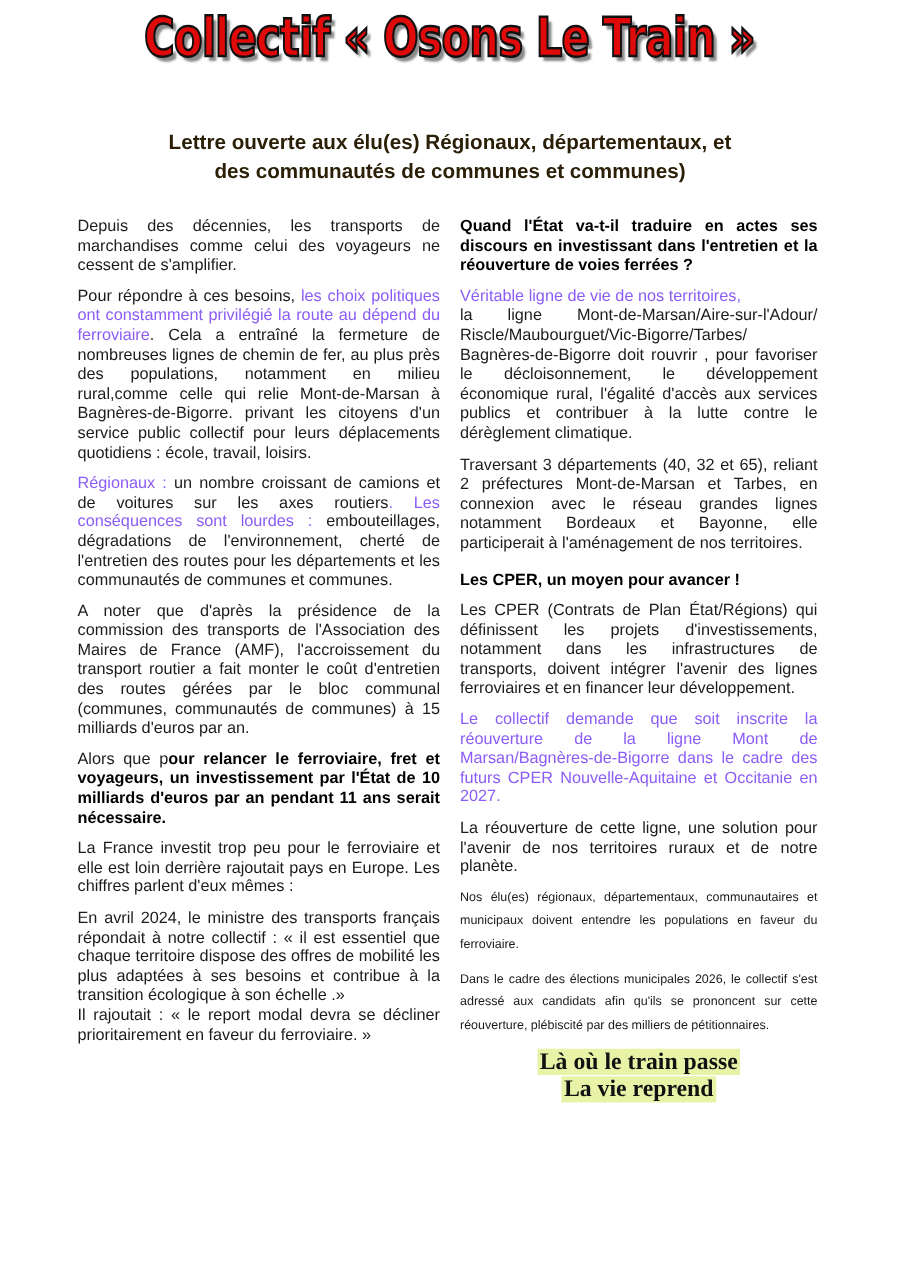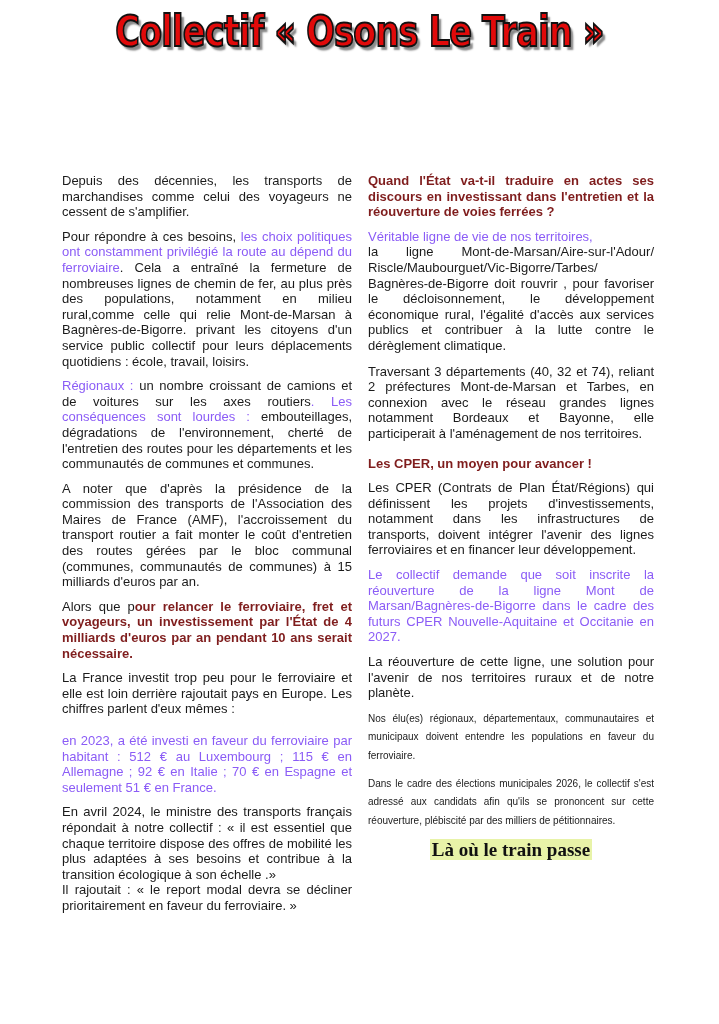--- a/index.html
+++ b/index.html
@@ -21,59 +21,63 @@
     font-family: "Liberation Sans", sans-serif; font-weight: bold; font-size: 16.5px;
     line-height: 23px; color: #2b2007;
   }
 
   .col { position: absolute; top: 173px; font-family: "Liberation Sans", sans-serif;
          font-size: 13px; line-height: 15.6px; color: #1b1b1b; }
   .col-left { left: 62px; width: 290px; }
   .col-right { left: 368px; width: 286px; }
   .col p { margin: 0 0 9px 0; text-align: justify; }
   .b { font-weight: normal; color: #8b5cf6; }
-  .red { color: #7f1d1d; font-weight: bold; }
+  .red { color: #000000; font-weight: bold; }
   .center { text-align: left; }
   .left { text-align: center; }
   .big { font-size: 10px; line-height: 18.6px; }
   .slogan {
     text-align: center; font-family: "Liberation Serif", serif; font-weight: bold;
     font-size: 19px; line-height: 22px; color: #111; margin-top: 8px;
   }
   .slogan span { background: #e8f3a8; padding: 0 2px; }
   .gap-top { margin-top: 16px !important; }
 </style>
 </head>
 <body>
 
 <div class="page">
 
   <div class="main-title">Collectif « Osons Le Train »</div>
 
+  <div class="subtitle">
+    <div>Lettre ouverte aux élu(es) Régionaux, départementaux,  et</div>
+    <div>des communautés de communes et communes)</div>
+  </div>
 
   <div class="col col-left">
     <p>Depuis des décennies, les transports de marchandises comme celui des voyageurs ne cessent de s'amplifier.</p>
     <p><span>Pour répondre à ces besoins, </span><span class="b">les choix politiques ont constamment privilégié la route au dépend du ferroviaire</span><span>. Cela a entraîné la fermeture de nombreuses lignes de chemin de fer, au plus près des populations, notamment en milieu rural,comme celle qui relie Mont-de-Marsan à Bagnères-de-Bigorre. privant les citoyens d'un service public collectif pour leurs déplacements quotidiens : école, travail, loisirs.</span></p>
     <p><span class="b">Régionaux :</span><span> un nombre croissant de camions et de voitures sur les axes routiers</span><span class="b">. Les conséquences sont lourdes :</span><span> embouteillages, dégradations de l'environnement, cherté de l'entretien des routes pour les départements et les communautés de communes et communes.</span></p>
     <p>A noter que d'après la présidence de la commission des transports de l'Association des Maires de France (AMF), l'accroissement du transport routier a fait monter le coût d'entretien des routes gérées par le bloc communal (communes, communautés de communes) à 15 milliards d'euros par an.</p>
-    <p><span> Alors que p</span><span class="red">our relancer le ferroviaire, fret et voyageurs, un investissement par l'État de 4 milliards d'euros par an pendant 10 ans serait nécessaire.</span></p>
+    <p><span> Alors que p</span><span class="red">our relancer le ferroviaire, fret et voyageurs, un investissement par l'État de 10 milliards d'euros par an pendant 11 ans serait nécessaire.</span></p>
     <p>La France investit trop peu pour le ferroviaire et elle est loin derrière rajoutait pays en Europe. Les chiffres parlent d'eux mêmes :</p>
-    <p class="b gap-top">en 2023, a été investi en faveur du ferroviaire par habitant : 512 € au Luxembourg ; 115 € en Allemagne ; 92 € en Italie ; 70 € en  Espagne et seulement 51 € en France.</p>
     <p style="margin-bottom:0">  En avril 2024, le ministre des transports français répondait à notre collectif : « il est essentiel que chaque territoire dispose des offres de mobilité les plus adaptées à ses besoins et contribue à la transition écologique à son échelle .»</p>
     <p class="left">Il rajoutait : « le report modal devra se décliner prioritairement en faveur du ferroviaire. »</p>
   </div>
 
   <div class="col col-right">
     <p class="red">Quand l'État va-t-il traduire en actes ses discours en investissant dans l'entretien et la réouverture de voies ferrées ?</p>
     <p style="margin-bottom:10px"><span class="b">Véritable ligne de vie de nos territoires,</span><br><span>la ligne Mont-de-Marsan/Aire-sur-l'Adour/ Riscle/Maubourguet/Vic-Bigorre/Tarbes/ Bagnères-de-Bigorre doit rouvrir , pour favoriser le décloisonnement, le développement économique rural, l'égalité d'accès aux services publics et contribuer à la lutte contre le dérèglement climatique.</span></p>
-    <p>Traversant 3 départements (40, 32 et 74), reliant 2 préfectures Mont-de-Marsan et Tarbes, en connexion avec le réseau grandes lignes notamment Bordeaux et Bayonne, elle participerait à l'aménagement de nos territoires.</p>
+    <p>Traversant 3 départements (40, 32 et 65), reliant 2 préfectures Mont-de-Marsan et Tarbes, en connexion avec le réseau grandes lignes notamment Bordeaux et Bayonne, elle participerait à l'aménagement de nos territoires.</p>
     <p class="red center" style="margin-top:14px">Les CPER, un moyen pour avancer !</p>
     <p class="left">Les CPER (Contrats de Plan État/Régions) qui définissent les projets d'investissements, notamment dans les infrastructures de transports, doivent intégrer l'avenir des lignes ferroviaires et en financer leur développement.</p>
     <p class="b left">Le collectif demande que soit inscrite la réouverture de la ligne Mont de Marsan/Bagnères-de-Bigorre dans le cadre des futurs CPER Nouvelle-Aquitaine et Occitanie en 2027.</p>
     <p>La réouverture de cette ligne, une solution pour l'avenir de nos territoires ruraux et de notre planète.</p>
     <p class="big">Nos élu(es) régionaux, départementaux, communautaires et municipaux doivent entendre les populations en faveur du ferroviaire.</p>
     <p class="big">Dans le cadre des élections municipales 2026, le collectif s'est adressé aux candidats afin qu'ils se prononcent sur cette réouverture, plébiscité par des milliers de pétitionnaires.</p>
     <div class="slogan">
       <div><span>Là où le train passe</span></div>
+      <div><span>La vie reprend</span></div>
     </div>
   </div>
 
 </div>
 
 </body></html>

